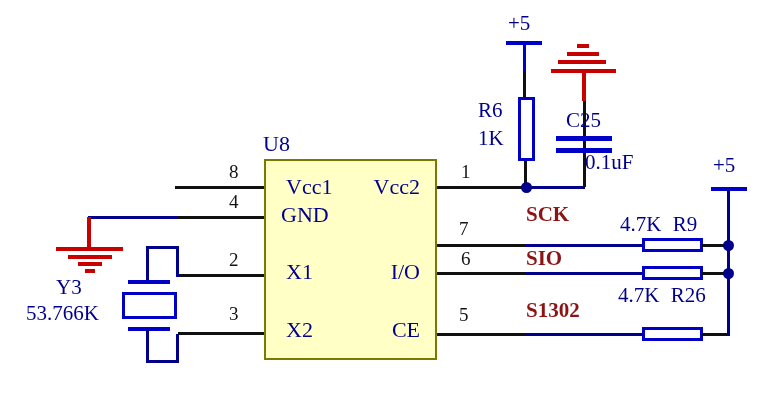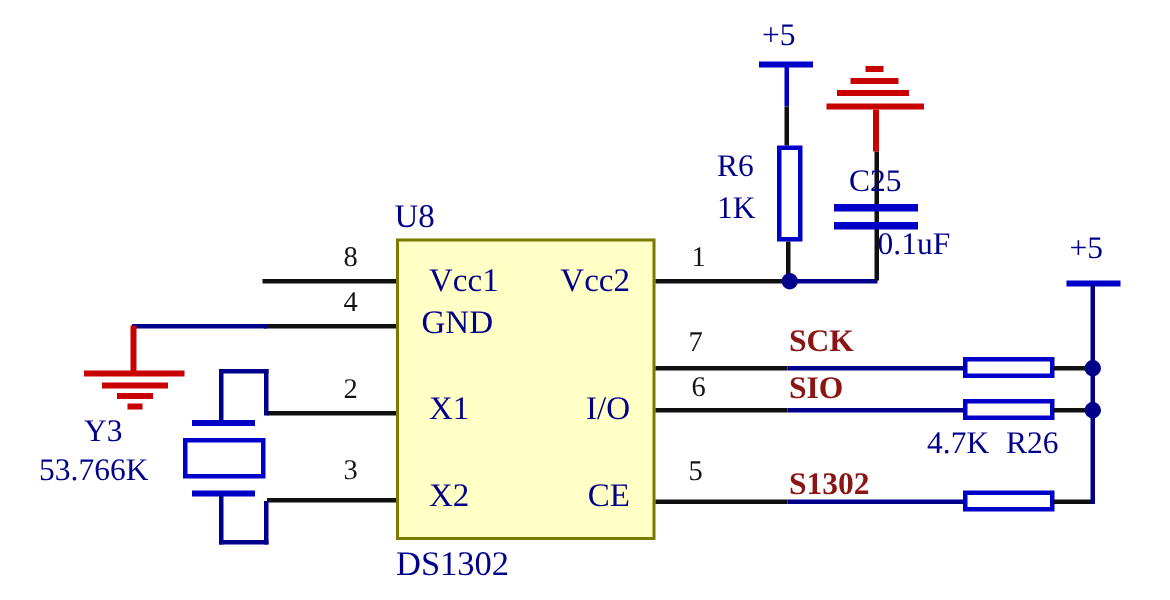--- a/index.html
+++ b/index.html
@@ -32,21 +32,20 @@
   }
   #watermark{font-family:"Liberation Mono","DejaVu Sans Mono",monospace;font-size:13px;letter-spacing:1px;text-align:right;width:144px;}
 </style>
 </head>
 <body>
 
 <div id="canvas">
 
   <div id="ic-box"></div>
   <span class="t c-navy fs22" style="left:263px;top:133px;">U8</span>
-  <span class="t c-navy fs23" style="left:264px;top:364px;">DS1302</span>
 
   <span class="t c-navy fs22" style="left:286px;top:176px;">Vcc1</span>
   <span class="t c-navy fs22 ic-right" style="left:340px;top:176px;width:80px;">Vcc2</span>
   <span class="t c-navy fs22" style="left:281px;top:204px;">GND</span>
   <span class="t c-navy fs22" style="left:286px;top:261px;">X1</span>
   <span class="t c-navy fs22 ic-right" style="left:340px;top:261px;width:80px;">I/O</span>
   <span class="t c-navy fs22" style="left:286px;top:319px;">X2</span>
   <span class="t c-navy fs22 ic-right" style="left:340px;top:319px;width:80px;">CE</span>
 
   <span class="t c-black fs19" style="left:229px;top:162px;">8</span>
@@ -104,34 +103,35 @@
   <div class="w black" style="left:583px;top:101px;width:3px;height:86px;"></div>
   <div class="w blue" style="left:556px;top:136px;width:56px;height:5px;"></div>
   <div class="w blue" style="left:556px;top:148px;width:56px;height:5px;"></div>
   <span class="t c-navy fs21" style="left:566px;top:110px;">C25</span>
   <span class="t c-navy fs21" style="left:585px;top:152px;">0.1uF</span>
 
   <div class="w black" style="left:437px;top:244px;width:88px;height:3px;"></div>
   <div class="w navy" style="left:525px;top:244px;width:117px;height:3px;"></div>
   <div class="part" style="left:642px;top:238px;width:61px;height:14px;"></div>
   <div class="w black" style="left:702px;top:244px;width:28px;height:3px;"></div>
-  <span class="t c-net fs21" style="left:526px;top:217px;">SCK</span>
+  <span class="t c-net fs21" style="left:526px;top:204px;">SCK</span>
+  <span class="t c-navy fs21 rlabel" style="left:620px;top:214px;">4.7K R9</span>
 
   <div class="w black" style="left:437px;top:272px;width:88px;height:3px;"></div>
   <div class="w navy" style="left:525px;top:272px;width:117px;height:3px;"></div>
   <div class="part" style="left:642px;top:266px;width:61px;height:14px;"></div>
   <div class="w black" style="left:702px;top:272px;width:28px;height:3px;"></div>
   <span class="t c-net fs21" style="left:526px;top:248px;">SIO</span>
   <span class="t c-navy fs21 rlabel" style="left:618px;top:285px;">4.7K R26</span>
 
   <div class="w black" style="left:437px;top:333px;width:88px;height:3px;"></div>
   <div class="w navy" style="left:525px;top:333px;width:117px;height:3px;"></div>
   <div class="part" style="left:642px;top:327px;width:61px;height:14px;"></div>
   <div class="w black" style="left:702px;top:333px;width:28px;height:3px;"></div>
-  <span class="t c-net fs21" style="left:526px;top:312px;">S1302</span>
+  <span class="t c-net fs21" style="left:526px;top:300px;">S1302</span>
 
   <span class="t c-navy fs21" style="left:713px;top:155px;">+5</span>
   <div class="w blue" style="left:711px;top:187px;width:36px;height:4px;"></div>
   <div class="w navy" style="left:727px;top:190px;width:3px;height:146px;"></div>
   <div class="dot" style="left:723px;top:240px;"></div>
   <div class="dot" style="left:723px;top:268px;"></div>
 
 
 </div>
 

